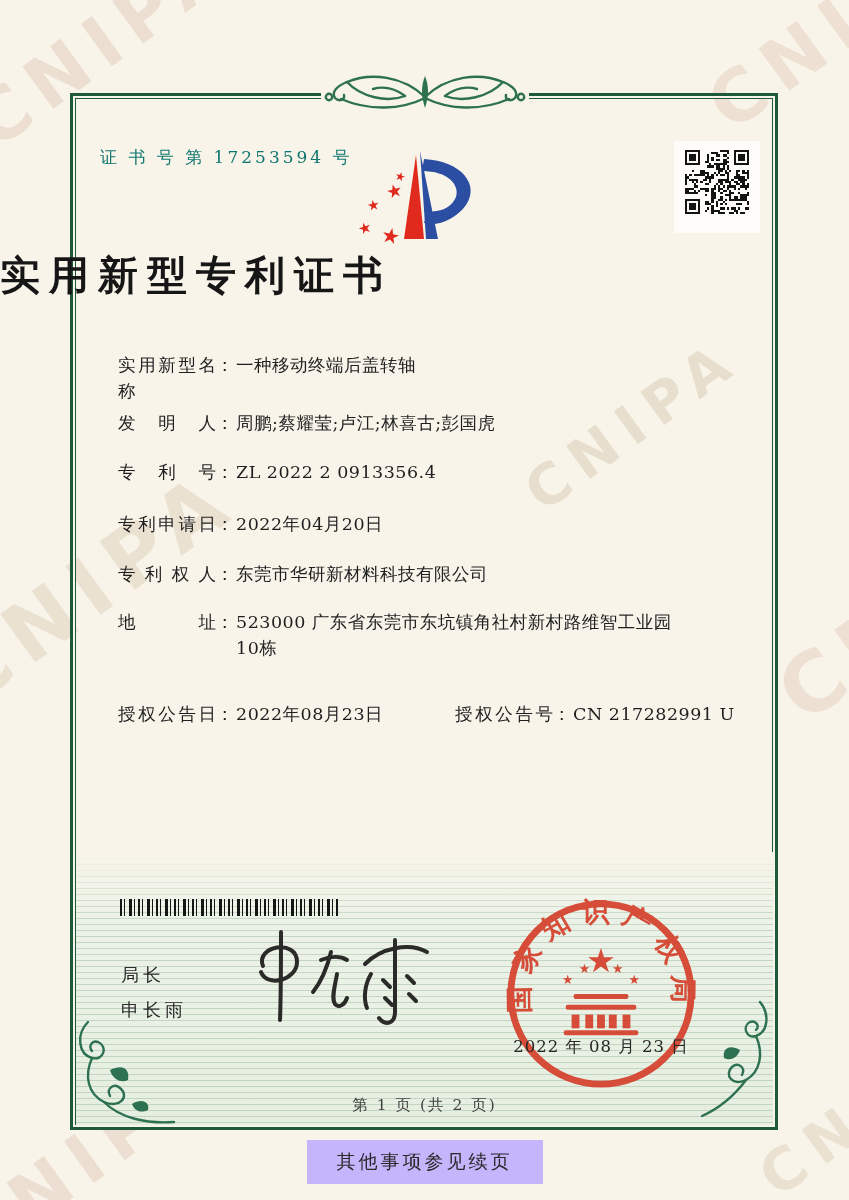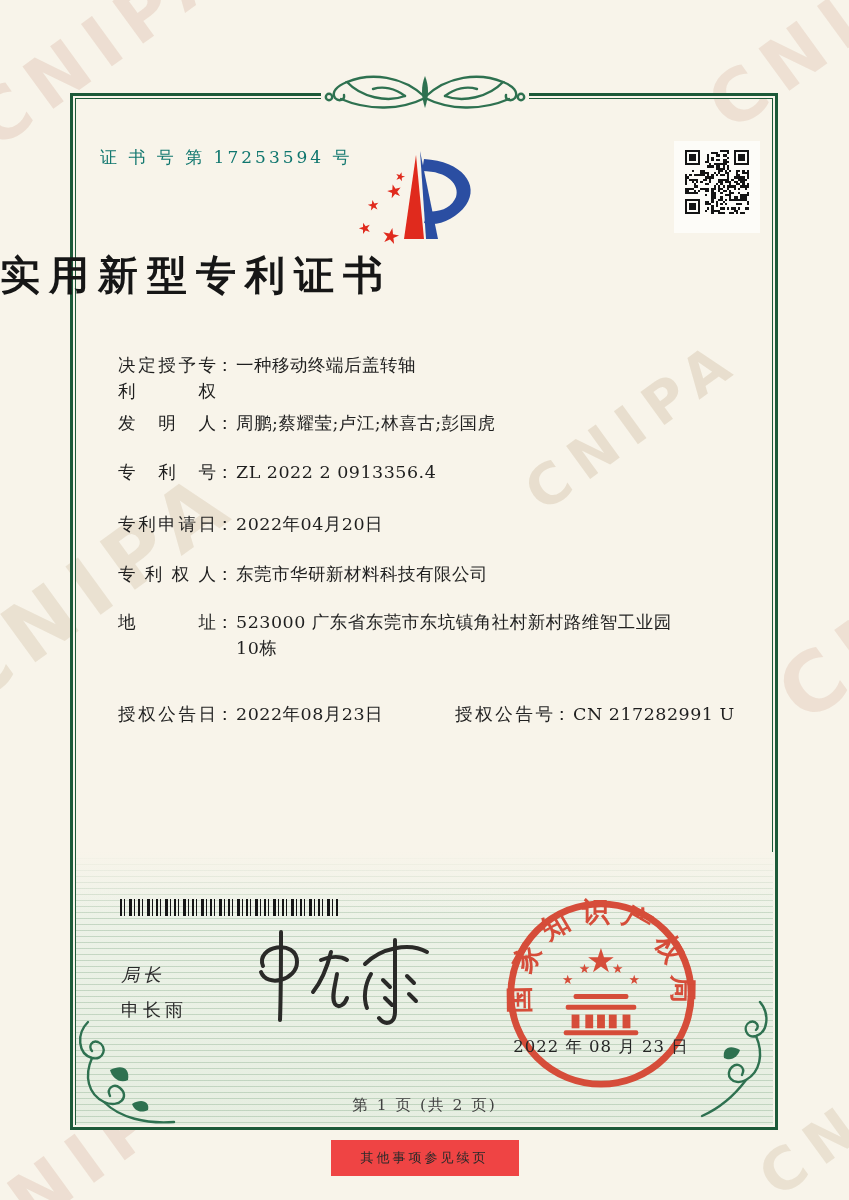--- a/index.html
+++ b/index.html
@@ -68,34 +68,34 @@
       linear-gradient(to bottom, #eef3e9, #e6eee1);
   }
   .barcode{
     position:absolute;left:120px;top:899px;width:219px;height:17px;
     background:repeating-linear-gradient(90deg,
       #151515 0 2px, rgba(0,0,0,0) 2px 4px,
       #151515 4px 5px, rgba(0,0,0,0) 5px 9px,
       #151515 9px 12px, rgba(0,0,0,0) 12px 14px,
       #151515 14px 15px, rgba(0,0,0,0) 15px 18px);
   }
-  .signoff-title{position:absolute;left:121px;top:963px;font-size:18px;letter-spacing:4px;color:#2a2a2a;font-style:italic;}
+  .signoff-title{position:absolute;left:121px;top:963px;font-size:18px;letter-spacing:4px;color:#2a2a2a;}
   .signoff-name{position:absolute;left:121px;top:998px;font-size:18px;letter-spacing:4px;color:#2a2a2a;text-align:center;}
   .signature{position:absolute;left:243px;top:922px;}
   .seal{position:absolute;left:503px;top:896px;width:196px;height:196px;}
   .seal-date{
     position:absolute;left:503px;top:1036px;width:196px;text-align:center;
     font-size:16.5px;letter-spacing:1px;color:#262626;
   }
   .pageno{position:absolute;left:0;top:1095px;width:100%;text-align:center;font-size:15.5px;color:#404040;letter-spacing:2px;}
   
   .footer-note{
     position:absolute;left:50%;top:1140px;transform:translateX(-50%);
-    background:#ef4444;padding:9px 30px;
-    font-size:13px;letter-spacing:3px;color:#2a2a2a;white-space:nowrap;
+    background:#c4b5fd;padding:9px 30px;
+    font-size:19px;letter-spacing:3px;color:#2a2a2a;white-space:nowrap;
   }
   
   .orn-top{position:absolute;left:297px;top:64px;}
   .orn-bl{position:absolute;left:74px;top:1018px;}
   .orn-br{position:absolute;left:698px;top:1000px;transform:scaleX(-1);}
 </style>
 </head>
 <body>
 
 <div class="page">
@@ -148,21 +148,21 @@
         <path d="M0,22h7v7h-7z M1,23h5v5h-5z M2,24h3v3h-3z"></path>
       </g>
       <path fill="#141414" d="M16,0h1v1h-1zM17,0h1v1h-1zM18,0h1v1h-1zM19,0h1v1h-1zM12,1h1v1h-1zM13,1h1v1h-1zM14,1h1v1h-1zM19,1h1v1h-1zM10,2h1v1h-1zM14,2h1v1h-1zM15,2h1v1h-1zM17,2h1v1h-1zM18,2h1v1h-1zM10,3h1v1h-1zM12,3h1v1h-1zM19,3h1v1h-1zM10,4h1v1h-1zM12,4h1v1h-1zM14,4h1v1h-1zM15,4h1v1h-1zM17,4h1v1h-1zM18,4h1v1h-1zM9,5h1v1h-1zM10,5h1v1h-1zM17,5h1v1h-1zM18,5h1v1h-1zM19,5h1v1h-1zM11,6h1v1h-1zM13,6h1v1h-1zM14,6h1v1h-1zM15,6h1v1h-1zM16,6h1v1h-1zM17,6h1v1h-1zM18,6h1v1h-1zM10,7h1v1h-1zM11,7h1v1h-1zM12,7h1v1h-1zM14,7h1v1h-1zM15,7h1v1h-1zM17,7h1v1h-1zM19,7h1v1h-1zM14,8h1v1h-1zM15,8h1v1h-1zM16,8h1v1h-1zM17,8h1v1h-1zM19,8h1v1h-1zM3,9h1v1h-1zM7,9h1v1h-1zM8,9h1v1h-1zM15,9h1v1h-1zM16,9h1v1h-1zM18,9h1v1h-1zM20,9h1v1h-1zM23,9h1v1h-1zM24,9h1v1h-1zM26,9h1v1h-1zM28,9h1v1h-1zM7,10h1v1h-1zM8,10h1v1h-1zM9,10h1v1h-1zM10,10h1v1h-1zM13,10h1v1h-1zM15,10h1v1h-1zM18,10h1v1h-1zM19,10h1v1h-1zM23,10h1v1h-1zM26,10h1v1h-1zM27,10h1v1h-1zM28,10h1v1h-1zM0,11h1v1h-1zM2,11h1v1h-1zM4,11h1v1h-1zM5,11h1v1h-1zM6,11h1v1h-1zM7,11h1v1h-1zM8,11h1v1h-1zM10,11h1v1h-1zM12,11h1v1h-1zM14,11h1v1h-1zM16,11h1v1h-1zM17,11h1v1h-1zM19,11h1v1h-1zM23,11h1v1h-1zM24,11h1v1h-1zM28,11h1v1h-1zM0,12h1v1h-1zM1,12h1v1h-1zM9,12h1v1h-1zM10,12h1v1h-1zM11,12h1v1h-1zM12,12h1v1h-1zM19,12h1v1h-1zM22,12h1v1h-1zM23,12h1v1h-1zM24,12h1v1h-1zM25,12h1v1h-1zM26,12h1v1h-1zM28,12h1v1h-1zM0,13h1v1h-1zM2,13h1v1h-1zM3,13h1v1h-1zM4,13h1v1h-1zM5,13h1v1h-1zM8,13h1v1h-1zM9,13h1v1h-1zM11,13h1v1h-1zM15,13h1v1h-1zM16,13h1v1h-1zM17,13h1v1h-1zM18,13h1v1h-1zM19,13h1v1h-1zM21,13h1v1h-1zM24,13h1v1h-1zM25,13h1v1h-1zM26,13h1v1h-1zM27,13h1v1h-1zM0,14h1v1h-1zM3,14h1v1h-1zM5,14h1v1h-1zM7,14h1v1h-1zM11,14h1v1h-1zM15,14h1v1h-1zM16,14h1v1h-1zM18,14h1v1h-1zM19,14h1v1h-1zM20,14h1v1h-1zM22,14h1v1h-1zM23,14h1v1h-1zM25,14h1v1h-1zM26,14h1v1h-1zM0,15h1v1h-1zM4,15h1v1h-1zM9,15h1v1h-1zM10,15h1v1h-1zM14,15h1v1h-1zM16,15h1v1h-1zM20,15h1v1h-1zM23,15h1v1h-1zM24,15h1v1h-1zM26,15h1v1h-1zM28,15h1v1h-1zM4,16h1v1h-1zM5,16h1v1h-1zM13,16h1v1h-1zM15,16h1v1h-1zM17,16h1v1h-1zM19,16h1v1h-1zM20,16h1v1h-1zM21,16h1v1h-1zM22,16h1v1h-1zM25,16h1v1h-1zM26,16h1v1h-1zM27,16h1v1h-1zM28,16h1v1h-1zM0,17h1v1h-1zM1,17h1v1h-1zM2,17h1v1h-1zM3,17h1v1h-1zM7,17h1v1h-1zM8,17h1v1h-1zM9,17h1v1h-1zM10,17h1v1h-1zM12,17h1v1h-1zM13,17h1v1h-1zM15,17h1v1h-1zM16,17h1v1h-1zM19,17h1v1h-1zM22,17h1v1h-1zM24,17h1v1h-1zM27,17h1v1h-1zM0,18h1v1h-1zM1,18h1v1h-1zM4,18h1v1h-1zM6,18h1v1h-1zM9,18h1v1h-1zM10,18h1v1h-1zM12,18h1v1h-1zM15,18h1v1h-1zM17,18h1v1h-1zM18,18h1v1h-1zM20,18h1v1h-1zM0,19h1v1h-1zM1,19h1v1h-1zM2,19h1v1h-1zM3,19h1v1h-1zM4,19h1v1h-1zM5,19h1v1h-1zM12,19h1v1h-1zM13,19h1v1h-1zM16,19h1v1h-1zM20,19h1v1h-1zM21,19h1v1h-1zM24,19h1v1h-1zM28,19h1v1h-1zM9,20h1v1h-1zM12,20h1v1h-1zM13,20h1v1h-1zM18,20h1v1h-1zM19,20h1v1h-1zM20,20h1v1h-1zM25,20h1v1h-1zM26,20h1v1h-1zM27,20h1v1h-1zM28,20h1v1h-1zM12,21h1v1h-1zM13,21h1v1h-1zM16,21h1v1h-1zM20,21h1v1h-1zM22,21h1v1h-1zM23,21h1v1h-1zM25,21h1v1h-1zM26,21h1v1h-1zM27,21h1v1h-1zM12,22h1v1h-1zM15,22h1v1h-1zM16,22h1v1h-1zM18,22h1v1h-1zM20,22h1v1h-1zM21,22h1v1h-1zM22,22h1v1h-1zM23,22h1v1h-1zM24,22h1v1h-1zM25,22h1v1h-1zM26,22h1v1h-1zM27,22h1v1h-1zM9,23h1v1h-1zM10,23h1v1h-1zM12,23h1v1h-1zM14,23h1v1h-1zM17,23h1v1h-1zM28,23h1v1h-1zM9,24h1v1h-1zM10,24h1v1h-1zM11,24h1v1h-1zM14,24h1v1h-1zM16,24h1v1h-1zM18,24h1v1h-1zM23,24h1v1h-1zM24,24h1v1h-1zM25,24h1v1h-1zM28,24h1v1h-1zM12,25h1v1h-1zM14,25h1v1h-1zM10,26h1v1h-1zM12,26h1v1h-1zM16,26h1v1h-1zM17,26h1v1h-1zM19,26h1v1h-1zM21,26h1v1h-1zM22,26h1v1h-1zM24,26h1v1h-1zM27,26h1v1h-1zM28,26h1v1h-1zM9,27h1v1h-1zM12,27h1v1h-1zM13,27h1v1h-1zM14,27h1v1h-1zM15,27h1v1h-1zM22,27h1v1h-1zM23,27h1v1h-1zM12,28h1v1h-1zM15,28h1v1h-1zM16,28h1v1h-1zM17,28h1v1h-1zM20,28h1v1h-1zM21,28h1v1h-1zM23,28h1v1h-1zM25,28h1v1h-1zM26,28h1v1h-1z"></path>
     </svg>
   </div>
 
   <div class="title">实用新型专利证书</div>
 
   <div class="fields">
     <div class="frow row-name">
-      <span class="flabel">决定授予专利权</span>
+      <span class="flabel">实用新型名称</span>
       <span class="fcolon">：</span>
       <span class="fvalue">一种移动终端后盖转轴</span>
     </div>
     <div class="frow row-inventors">
       <span class="flabel">发明人</span>
       <span class="fcolon">：</span>
       <span class="fvalue">周鹏;蔡耀莹;卢江;林喜古;彭国虎</span>
     </div>
     <div class="frow row-patentno">
       <span class="flabel">专利号</span>

